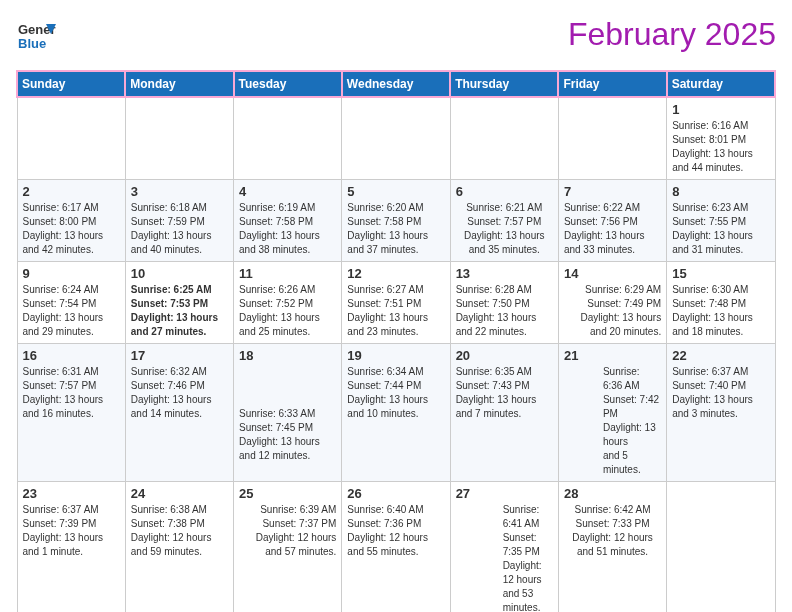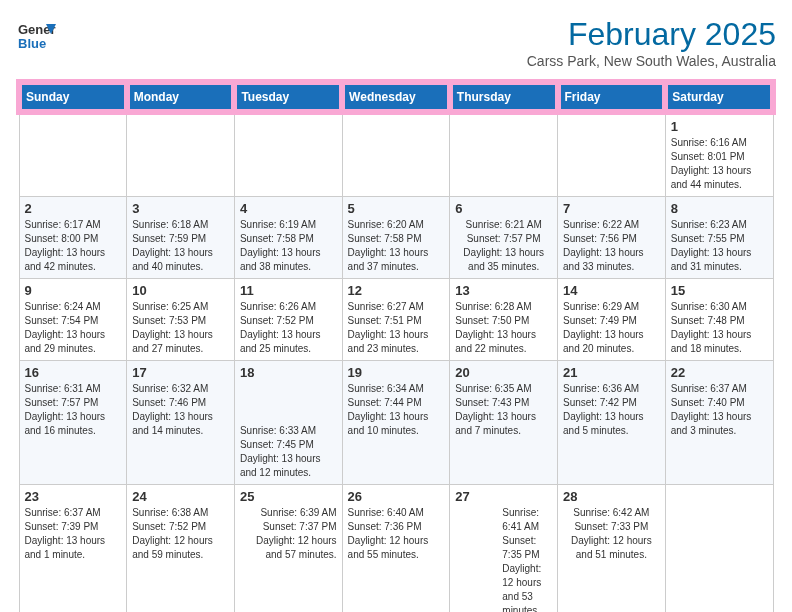--- a/index.html
+++ b/index.html
@@ -19,40 +19,40 @@
     .logo {
       display: flex;
       align-items: center;
       gap: 2px;
     }
     .title-block {
       text-align: right;
     }
     .month-title {
       font-size: 32px;
-      color: #0369a1;
+      color: #a21caf;
       font-weight: normal;
     }
     .location {
       font-size: 14px;
       color: #555;
     }
     .calendar {
       width: 100%;
       border-collapse: collapse;
       border: 1px solid #ccc;
     }
     .calendar th {
       background: #1a6fba;
       color: #fff;
       font-size: 12px;
       font-weight: bold;
       padding: 5px 4px;
       text-align: left;
-      border: 6px solid #f9a8d4;
+      border: 2px solid #f9a8d4;
     }
     .calendar td {
       border: 1px solid #ccc;
       vertical-align: top;
       padding: 4px 5px;
       font-size: 10.5px;
       color: #333;
       width: calc(100% / 7);
       min-height: 80px;
     }
@@ -88,21 +88,20 @@
     <div>
       <svg width="40" height="40" viewBox="0 0 40 40">
         <text x="2" y="18" font-size="13" font-weight="bold" fill="#333">General</text>
         <polygon points="30,8 40,8 35,18" fill="#1a6fba"></polygon>
         <text x="2" y="32" font-size="13" font-weight="bold" fill="#1a6fba">Blue</text>
       </svg>
     </div>
   </div>
   <div class="title-block">
     <div class="month-title">February 2025</div>
-    <div class="location">Carss Park, New South Wales, Australia</div>
   </div>
 </div>
 
 <table class="calendar">
   <thead>
     <tr>
     <th>Sunday</th>
         <th>Monday</th>
         <th>Tuesday</th>
         <th>Wednesday</th>
@@ -181,21 +180,21 @@
       <tr>
         <td>
           <div class="day-number">9</div>
           <div class="day-info" style="white-space: pre-line;">Sunrise: 6:24 AM
 Sunset: 7:54 PM
 Daylight: 13 hours
 and 29 minutes.</div>
         </td>
         <td>
           <div class="day-number">10</div>
-          <div class="day-info" style="white-space: pre-line;">Sunrise: 6:25 AM
+          <div class="day-info" style="white-space: pre-line; font-weight: bold;">Sunrise: 6:25 AM
 Sunset: 7:53 PM
 Daylight: 13 hours
 and 27 minutes.</div>
         </td>
         <td>
           <div class="day-number">11</div>
           <div class="day-info" style="white-space: pre-line;">Sunrise: 6:26 AM
 Sunset: 7:52 PM
 Daylight: 13 hours
 and 25 minutes.</div>
@@ -209,21 +208,21 @@
         </td>
         <td>
           <div class="day-number">13</div>
           <div class="day-info" style="white-space: pre-line;">Sunrise: 6:28 AM
 Sunset: 7:50 PM
 Daylight: 13 hours
 and 22 minutes.</div>
         </td>
         <td>
           <div class="day-number">14</div>
-          <div class="day-info" style="white-space: pre-line;">Sunrise: 6:29 AM
+          <div class="day-info" style="white-space: pre-line; text-align: right;">Sunrise: 6:29 AM
 Sunset: 7:49 PM
 Daylight: 13 hours
 and 20 minutes.</div>
         </td>
         <td>
           <div class="day-number">15</div>
           <div class="day-info" style="white-space: pre-line;">Sunrise: 6:30 AM
 Sunset: 7:48 PM
 Daylight: 13 hours
 and 18 minutes.</div>
@@ -260,21 +259,21 @@
         </td>
         <td>
           <div class="day-number">20</div>
           <div class="day-info" style="white-space: pre-line;">Sunrise: 6:35 AM
 Sunset: 7:43 PM
 Daylight: 13 hours
 and 7 minutes.</div>
         </td>
         <td>
           <div class="day-number">21</div>
-          <div class="day-info" style="white-space: pre-line;">Sunrise: 6:36 AM
+          <div class="day-info" style="white-space: pre-line; margin-left: 39px;">Sunrise: 6:36 AM
 Sunset: 7:42 PM
 Daylight: 13 hours
 and 5 minutes.</div>
         </td>
         <td>
           <div class="day-number">22</div>
           <div class="day-info" style="white-space: pre-line;">Sunrise: 6:37 AM
 Sunset: 7:40 PM
 Daylight: 13 hours
 and 3 minutes.</div>
@@ -284,21 +283,21 @@
         <td>
           <div class="day-number">23</div>
           <div class="day-info" style="white-space: pre-line;">Sunrise: 6:37 AM
 Sunset: 7:39 PM
 Daylight: 13 hours
 and 1 minute.</div>
         </td>
         <td>
           <div class="day-number">24</div>
           <div class="day-info" style="white-space: pre-line;">Sunrise: 6:38 AM
-Sunset: 7:52 PM
+Sunset: 7:38 PM
 Daylight: 12 hours
 and 59 minutes.</div>
         </td>
         <td>
           <div class="day-number">25</div>
           <div class="day-info" style="white-space: pre-line; text-align: right;">Sunrise: 6:39 AM
 Sunset: 7:37 PM
 Daylight: 12 hours
 and 57 minutes.</div>
         </td>

